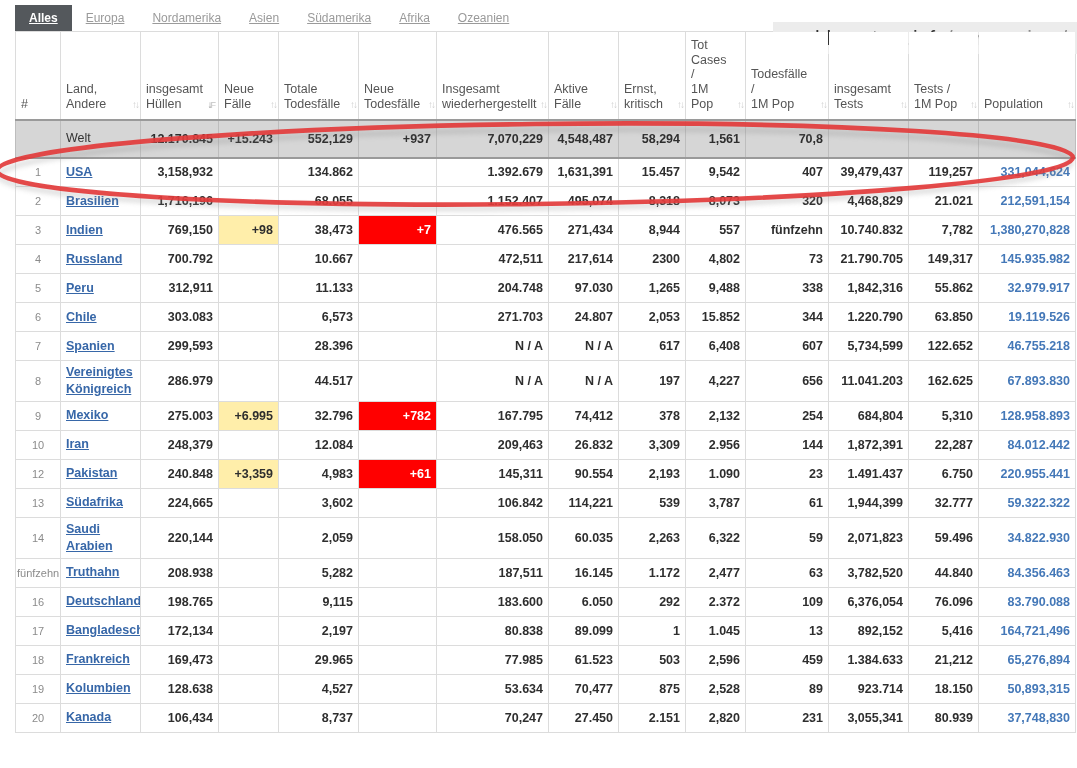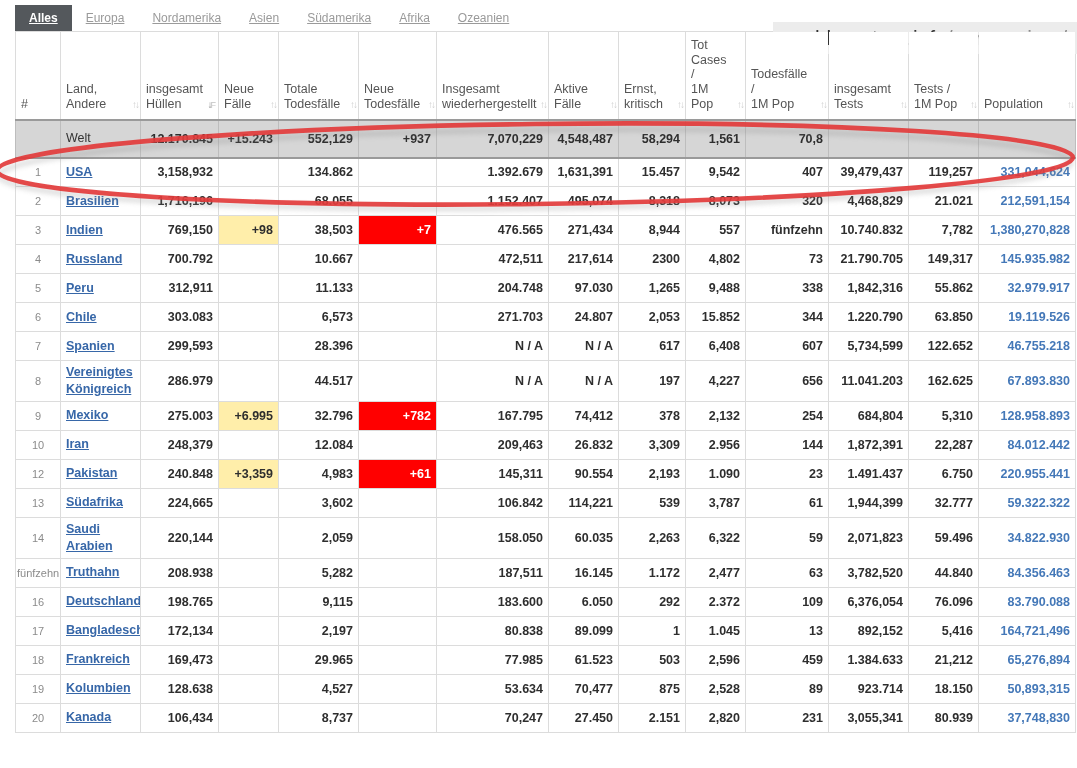--- a/index.html
+++ b/index.html
@@ -169,21 +169,21 @@
         <td class="num">320</td>
         <td class="num">4,468,829</td>
         <td class="num">21.021</td>
         <td class="num pop">212,591,154</td>
       </tr>
       <tr>
         <td class="rank">3</td>
         <td class="country"><a>Indien</a></td>
         <td class="num">769,150</td>
         <td class="num hl-yellow">+98</td>
-        <td class="num">38,503</td>
+        <td class="num">38,473</td>
         <td class="num hl-red">+7</td>
         <td class="num">476.565</td>
         <td class="num">271,434</td>
         <td class="num">8,944</td>
         <td class="num">557</td>
         <td class="num">fünfzehn</td>
         <td class="num">10.740.832</td>
         <td class="num">7,782</td>
         <td class="num pop">1,380,270,828</td>
       </tr>

